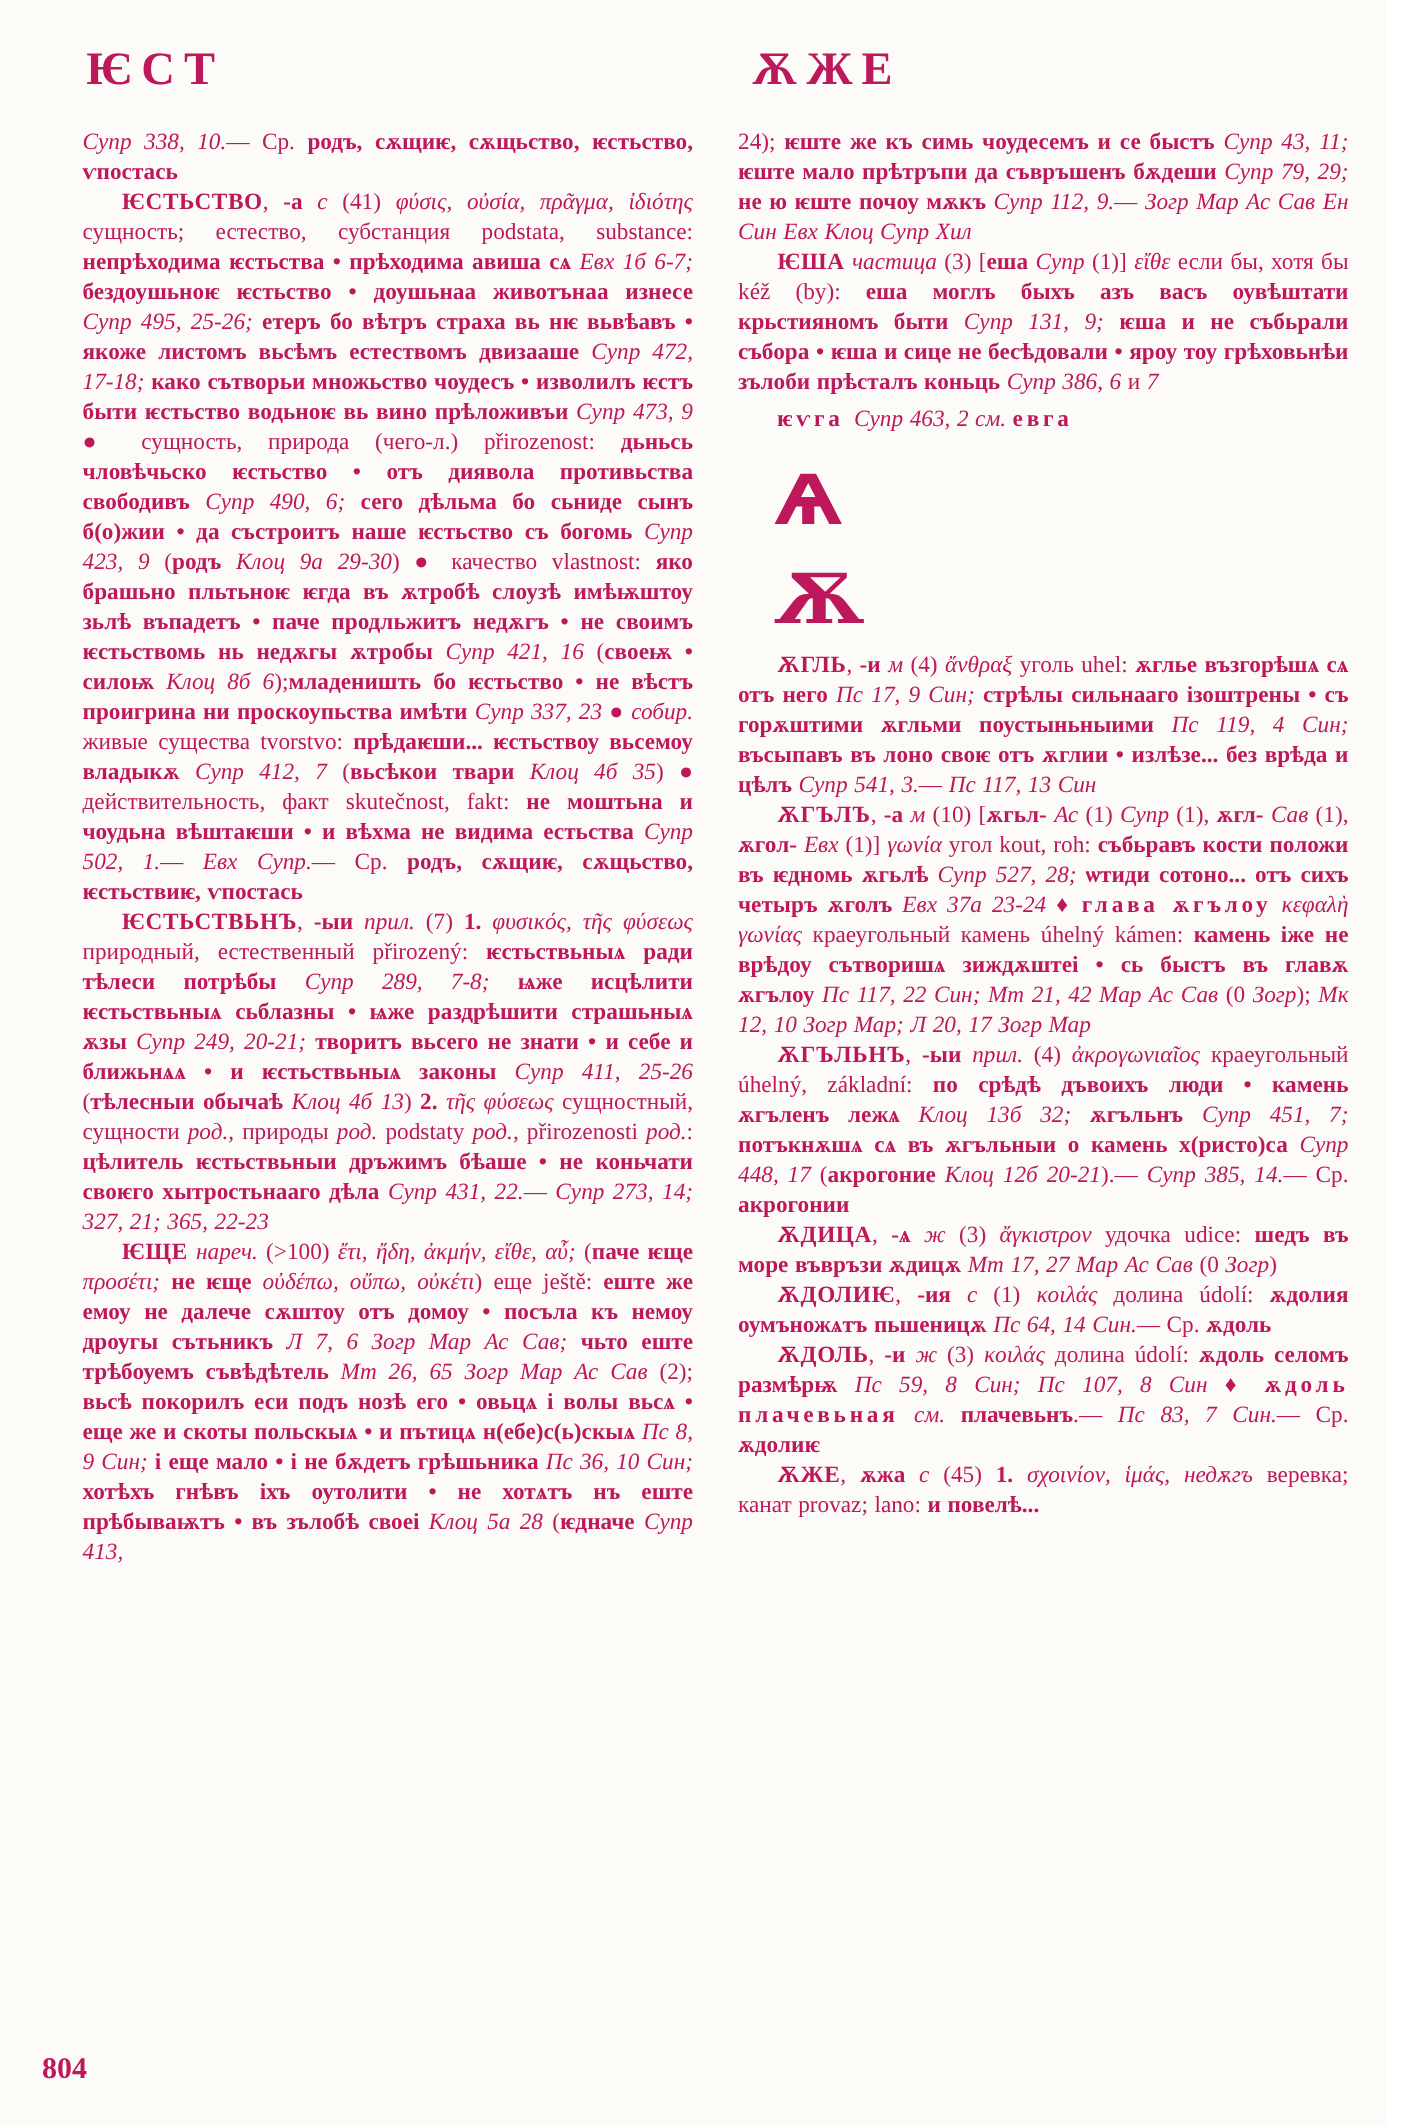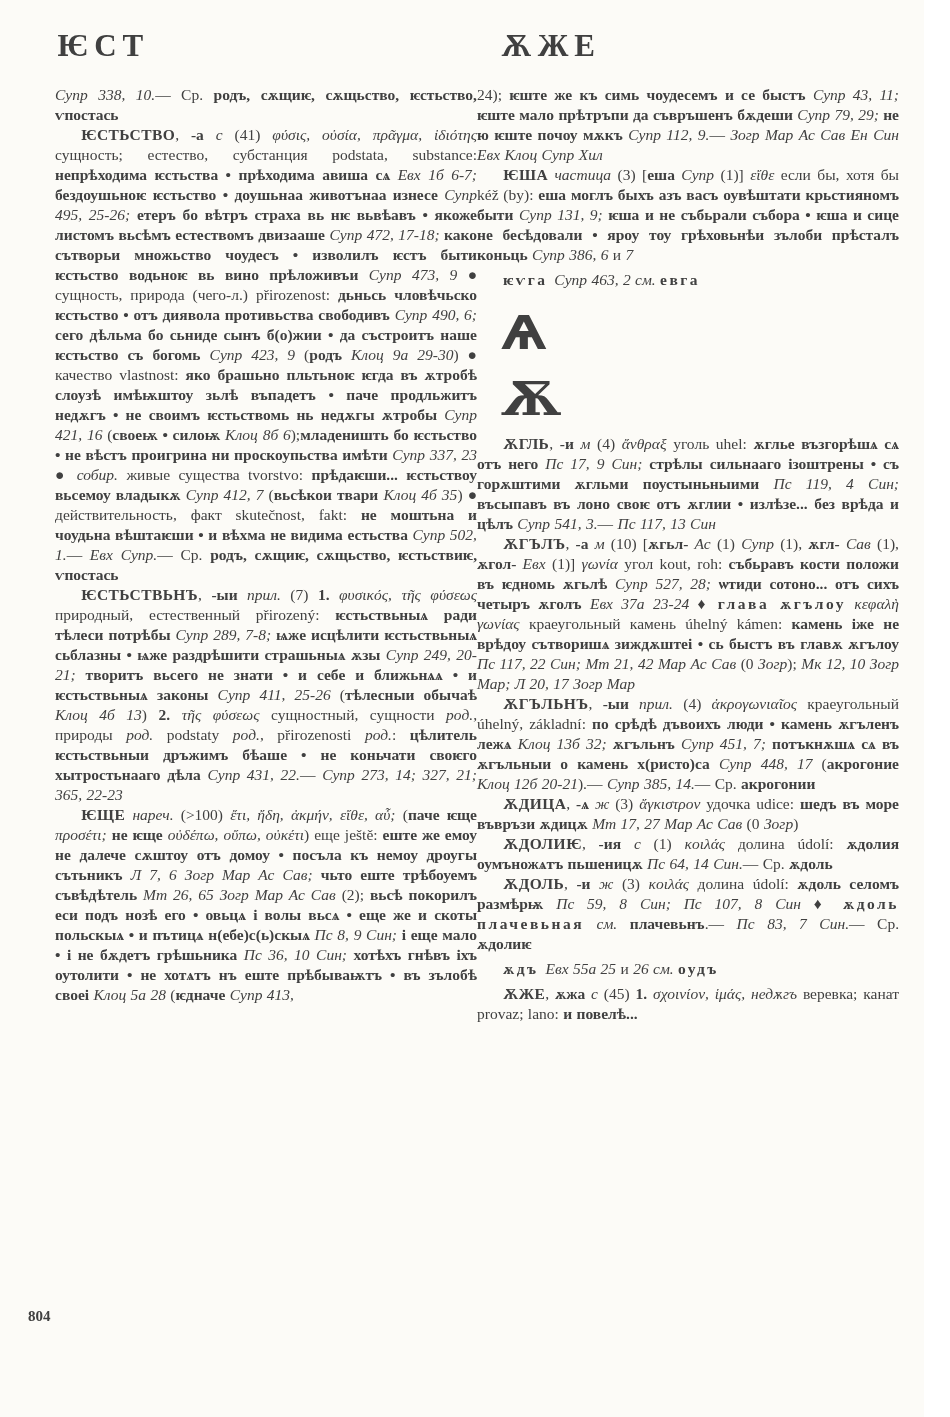--- a/index.html
+++ b/index.html
@@ -1,48 +1,48 @@
 <!DOCTYPE html>
 <html><head>
 <meta charset="utf-8">
 <style>
   html,body{margin:0;padding:0;background:#ffffff;}
   .page{
     position:relative;
     width:924px;height:1417px;
-    background:#fcfbf7;color:#404040;
+    background:#fcfbf7;color:#be185d;
     font-family:"Liberation Serif","DejaVu Serif","DejaVu Sans",serif;
     box-sizing:border-box;
     padding:30px 25px 0 55px;
     overflow:hidden;
   }
   .head-row{display:flex;gap:30px;margin-bottom:24px;}
   .head-cell{flex:1;font-weight:700;font-size:31px;letter-spacing:6px;line-height:1;padding-left:2px;}
   .head-cell.right{padding-left:16px;}
-  .columns{display:flex;}
+  .columns{display:flex;gap:30px;}
   .column{flex:1;min-width:0;}
   .para{
     margin:0;
     font-size:15.5px;line-height:20px;
     text-align:justify;text-indent:26px;
     word-spacing:0.5px;
   }
   .para.no-indent{text-indent:0;}
   .para.xref{margin:5px 0;}
   .r-p{}
   .r-o{font-weight:700;}
   .r-h{font-weight:700;letter-spacing:0.4px;}
   .r-b{font-weight:700;}
   .r-i{font-style:italic;}
   .r-g{font-style:italic;}
   .r-s{font-weight:700;letter-spacing:2.5px;}
   .letter-block{margin:20px 0 12px;padding-left:24px;text-align:left;}
   .letter-glyph{font-size:46px;font-weight:700;line-height:1;font-family:"DejaVu Serif","DejaVu Sans",serif;}
   .letter-note{margin-top:20px;font-size:15.5px;}
-  .page-number{position:absolute;left:28px;top:1308px;font-size:15px;font-weight:700;}
+  .page-number{position:absolute;left:28px;top:1368px;font-size:20px;font-weight:700;}
 </style>
 </head>
 <body>
 
 <div class="page">
   <div class="head-row">
     <div class="head-cell left">ѤСТ</div>
     <div class="head-cell right">ѪЖЕ</div>
   </div>
   <div class="columns">
@@ -61,18 +61,17 @@
         </div>
         <div class="letter-block">
           <div class="letter-glyph">Ѫ</div>
         </div>
         <p class="para"><span class="r-h">ѪГЛЬ</span><span class="r-p">, </span><span class="r-o">-и</span><span class="r-p"> </span><span class="r-i">м</span><span class="r-p"> (4) </span><span class="r-g">ἄνθραξ</span><span class="r-p"> уголь uhel: </span><span class="r-o">ѫглье възгорѣшѧ сѧ отъ него </span><span class="r-i">Пс 17, 9 Син; </span><span class="r-o">стрѣлы сильнааго ізоштрены • съ горѫштими ѫгльми поустыньныими </span><span class="r-i">Пс 119, 4 Син; </span><span class="r-o">въсыпавъ въ лоно своѥ отъ ѫглии • излѣзе... без врѣда и цѣлъ </span><span class="r-i">Супр 541, 3.</span><span class="r-p">— </span><span class="r-i">Пс 117, 13 Син</span></p>
         <p class="para"><span class="r-h">ѪГЪЛЪ</span><span class="r-p">, </span><span class="r-o">-а</span><span class="r-p"> </span><span class="r-i">м</span><span class="r-p"> (10) [</span><span class="r-o">ѫгьл-</span><span class="r-i"> Ас</span><span class="r-p"> (1) </span><span class="r-i">Супр</span><span class="r-p"> (1), </span><span class="r-o">ѫгл-</span><span class="r-i"> Сав</span><span class="r-p"> (1), </span><span class="r-o">ѫгол-</span><span class="r-i"> Евх</span><span class="r-p"> (1)] </span><span class="r-g">γωνία</span><span class="r-p"> угол kout, roh: </span><span class="r-o">събьравъ кости положи въ ѥдномь ѫгьлѣ </span><span class="r-i">Супр 527, 28; </span><span class="r-o">ѡтиди сотоно... отъ сихъ четыръ ѫголъ </span><span class="r-i">Евх 37а 23-24</span><span class="r-p"> ♦ </span><span class="r-s">глава ѫгълоу</span><span class="r-p"> </span><span class="r-g">κεφαλὴ γωνίας</span><span class="r-p"> краеугольный камень úhelný kámen: </span><span class="r-o">камень іже не врѣдоу сътворишѧ зиждѫштеі • сь быстъ въ главѫ ѫгълоу </span><span class="r-i">Пс 117, 22 Син; Мт 21, 42 Мар Ас Сав</span><span class="r-p"> (0 </span><span class="r-i">Зогр</span><span class="r-p">); </span><span class="r-i">Мк 12, 10 Зогр Мар; Л 20, 17 Зогр Мар</span></p>
         <p class="para"><span class="r-h">ѪГЪЛЬНЪ</span><span class="r-p">, </span><span class="r-o">-ыи</span><span class="r-p"> </span><span class="r-i">прил.</span><span class="r-p"> (4) </span><span class="r-g">ἀκρογωνιαῖος</span><span class="r-p"> краеугольный úhelný, základní: </span><span class="r-o">по срѣдѣ дъвоихъ люди • камень ѫгъленъ лежѧ </span><span class="r-i">Клоц 13б 32; </span><span class="r-o">ѫгъльнъ </span><span class="r-i">Супр 451, 7; </span><span class="r-o">потъкнѫшѧ сѧ въ ѫгъльныи о камень х(ристо)са </span><span class="r-i">Супр 448, 17</span><span class="r-p"> (</span><span class="r-o">акрогоние </span><span class="r-i">Клоц 12б 20-21</span><span class="r-p">).— </span><span class="r-i">Супр 385, 14.</span><span class="r-p">— Ср. </span><span class="r-o">акрогонии</span></p>
         <p class="para"><span class="r-h">ѪДИЦА</span><span class="r-p">, </span><span class="r-o">-ѧ</span><span class="r-p"> </span><span class="r-i">ж</span><span class="r-p"> (3) </span><span class="r-g">ἄγκιστρον</span><span class="r-p"> удочка udice: </span><span class="r-o">шедъ въ море въвръзи ѫдицѫ </span><span class="r-i">Мт 17, 27 Мар Ас Сав</span><span class="r-p"> (0 </span><span class="r-i">Зогр</span><span class="r-p">)</span></p>
         <p class="para"><span class="r-h">ѪДОЛИѤ</span><span class="r-p">, </span><span class="r-o">-ия</span><span class="r-p"> </span><span class="r-i">с</span><span class="r-p"> (1) </span><span class="r-g">κοιλάς</span><span class="r-p"> долина údolí: </span><span class="r-o">ѫдолия оумъножѧтъ пьшеницѫ </span><span class="r-i">Пс 64, 14 Син.</span><span class="r-p">— Ср. </span><span class="r-o">ѫдоль</span></p>
         <p class="para"><span class="r-h">ѪДОЛЬ</span><span class="r-p">, </span><span class="r-o">-и</span><span class="r-p"> </span><span class="r-i">ж</span><span class="r-p"> (3) </span><span class="r-g">κοιλάς</span><span class="r-p"> долина údolí: </span><span class="r-o">ѫдоль селомъ размѣрѭ </span><span class="r-i">Пс 59, 8 Син; Пс 107, 8 Син</span><span class="r-p"> ♦ </span><span class="r-s">ѫдоль плачевьная</span><span class="r-p"> </span><span class="r-i">см. </span><span class="r-o">плачевьнъ</span><span class="r-p">.— </span><span class="r-i">Пс 83, 7 Син.</span><span class="r-p">— Ср. </span><span class="r-o">ѫдолиѥ</span></p>
-        <p class="para xref"><span class="r-s">ѫдъ </span><span class="r-i">Евх 55а 25 </span><span class="r-p">и</span><span class="r-i"> 26 </span><span class="r-i">см. </span><span class="r-s">оудъ</span></p>
         <p class="para"><span class="r-h">ѪЖЕ</span><span class="r-p">, </span><span class="r-o">ѫжа</span><span class="r-p"> </span><span class="r-i">с</span><span class="r-p"> (45) </span><span class="r-b">1.</span><span class="r-p"> </span><span class="r-g">σχοινίον, ἱμάς, недѫгъ</span><span class="r-p"> веревка; канат provaz; lano: </span><span class="r-o">и повелѣ...</span></p>
       </div>
   </div>
   <div class="page-number">804</div>
 </div>
 
 </body></html>

